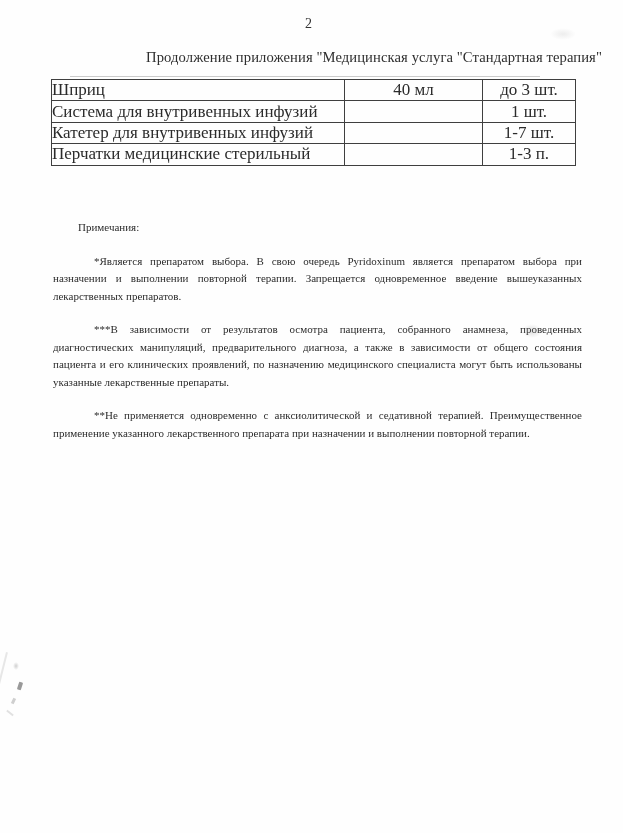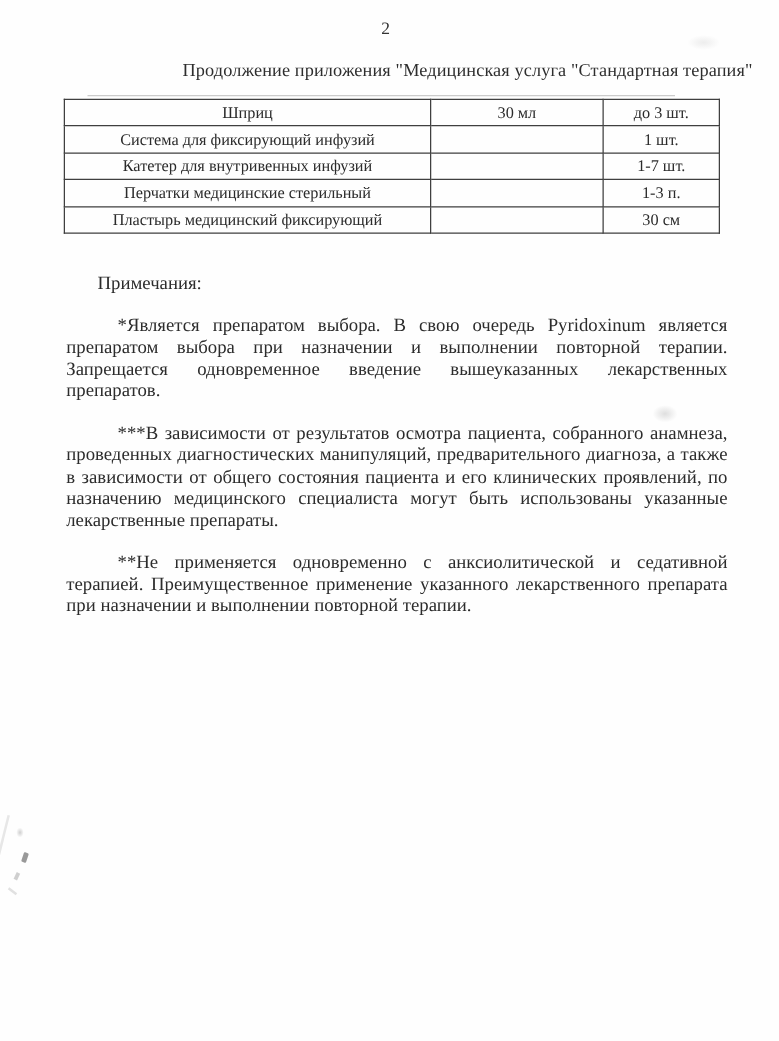--- a/index.html
+++ b/index.html
@@ -47,36 +47,35 @@
     top: 79px;
     left: 51px;
     width: 521px;
     border-collapse: collapse;
     table-layout: fixed;
   }
   table.supplies td {
     border: 1.2px solid #3f3f3f;
     height: 20.4px;
     padding: 0;
-    font-size: 13px;
+    font-size: 17px;
     color: #2b2b2b;
     overflow: hidden;
     white-space: nowrap;
     vertical-align: middle;
-    text-align: center;
   }
   td.col-name { width: 292px; padding-left: 5px; text-align: left; }
   td.col-volume { width: 137px; text-align: center; }
   td.col-qty { width: 92px; text-align: center; }
   .notes {
     position: absolute;
     top: 219px;
     left: 37px;
     width: 561px;
-    font-size: 15px;
+    font-size: 11px;
     line-height: 17.5px;
     color: #2c2c2c;
     text-align: justify;
   }
   .notes-title { padding-left: 41px; text-align: left; }
   .notes p { margin: 16px; text-indent: 41px; }
   
   .smudge-a {
     position: absolute;
     left: 522px;
@@ -118,42 +117,37 @@
   <div class="page-number">2</div>
 
   <div class="header-line">Продолжение приложения "Медицинская услуга "Стандартная терапия"</div>
 
   <div class="table-ghost"></div>
 
   <table class="supplies">
     <tbody>
       <tr>
         <td class="col-name">Шприц</td>
-        <td class="col-volume">30 мл</td>
+        <td class="col-volume">40 мл</td>
         <td class="col-qty">до 3 шт.</td>
       </tr>
       <tr>
-        <td class="col-name">Система для фиксирующий инфузий</td>
+        <td class="col-name">Система для внутривенных инфузий</td>
         <td class="col-volume"></td>
         <td class="col-qty">1 шт.</td>
       </tr>
       <tr>
         <td class="col-name">Катетер для внутривенных инфузий</td>
         <td class="col-volume"></td>
         <td class="col-qty">1-7 шт.</td>
       </tr>
       <tr>
         <td class="col-name">Перчатки медицинские стерильный</td>
         <td class="col-volume"></td>
         <td class="col-qty">1-3 п.</td>
-      </tr>
-      <tr>
-        <td class="col-name">Пластырь медицинский фиксирующий</td>
-        <td class="col-volume"></td>
-        <td class="col-qty">30 см</td>
       </tr>
     </tbody>
   </table>
 
   <div class="notes">
     <div class="notes-title">Примечания:</div>
     <p><span>*</span><span>Является препаратом выбора. В свою очередь Pyridoxinum является препаратом выбора при назначении и выполнении повторной терапии. Запрещается одновременное введение вышеуказанных лекарственных препаратов.</span></p>
     <p><span>***</span><span>В зависимости от результатов осмотра пациента, собранного анамнеза, проведенных диагностических манипуляций, предварительного диагноза, а также в зависимости от общего состояния пациента и его клинических проявлений, по назначению медицинского специалиста могут быть использованы указанные лекарственные препараты.</span></p>
     <p><span>**</span><span>Не применяется одновременно с анксиолитической и седативной терапией. Преимущественное применение указанного лекарственного препарата при назначении и выполнении повторной терапии.</span></p>
   </div>

